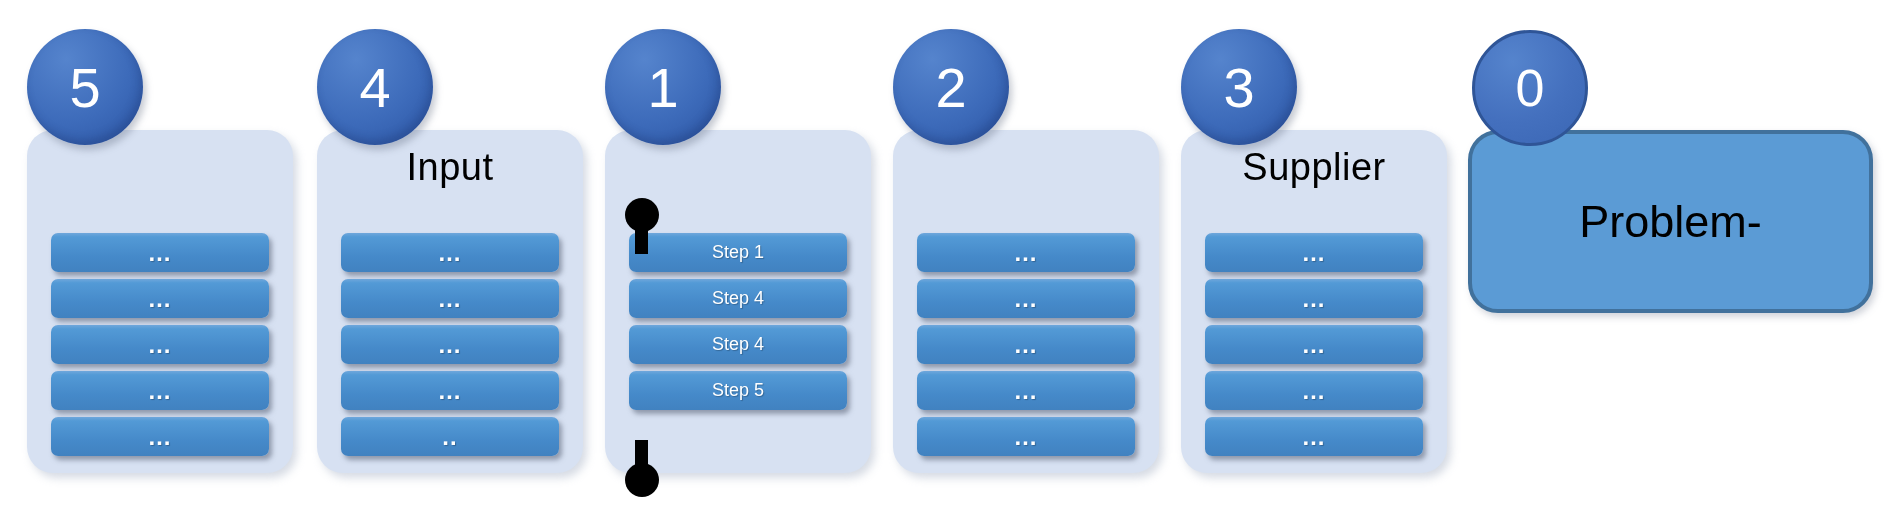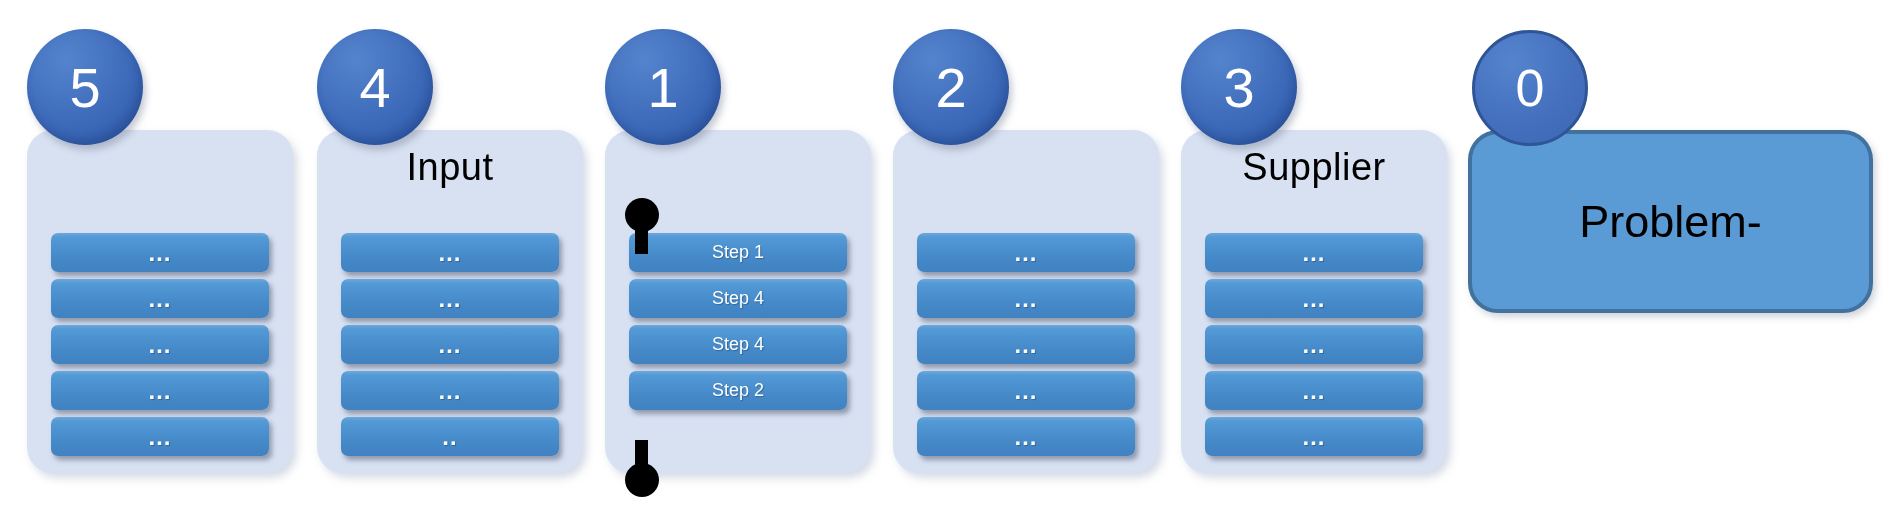--- a/index.html
+++ b/index.html
@@ -140,21 +140,21 @@
 
   <div class="col" style="left:605px">
     <div class="num-circle">
       <span>1</span>
     </div>
     <div class="panel">
       <div class="rows">
         <div class="bar">Step 1</div>
         <div class="bar">Step 4</div>
         <div class="bar">Step 4</div>
-        <div class="bar">Step 2</div>
+        <div class="bar">Step 5</div>
       </div>
     </div>
     <div class="pin pin-top">
       <div class="knob"></div>
       <div class="stem"></div>
     </div>
     <div class="pin pin-bottom">
       <div class="stem"></div>
       <div class="knob"></div>
     </div>

